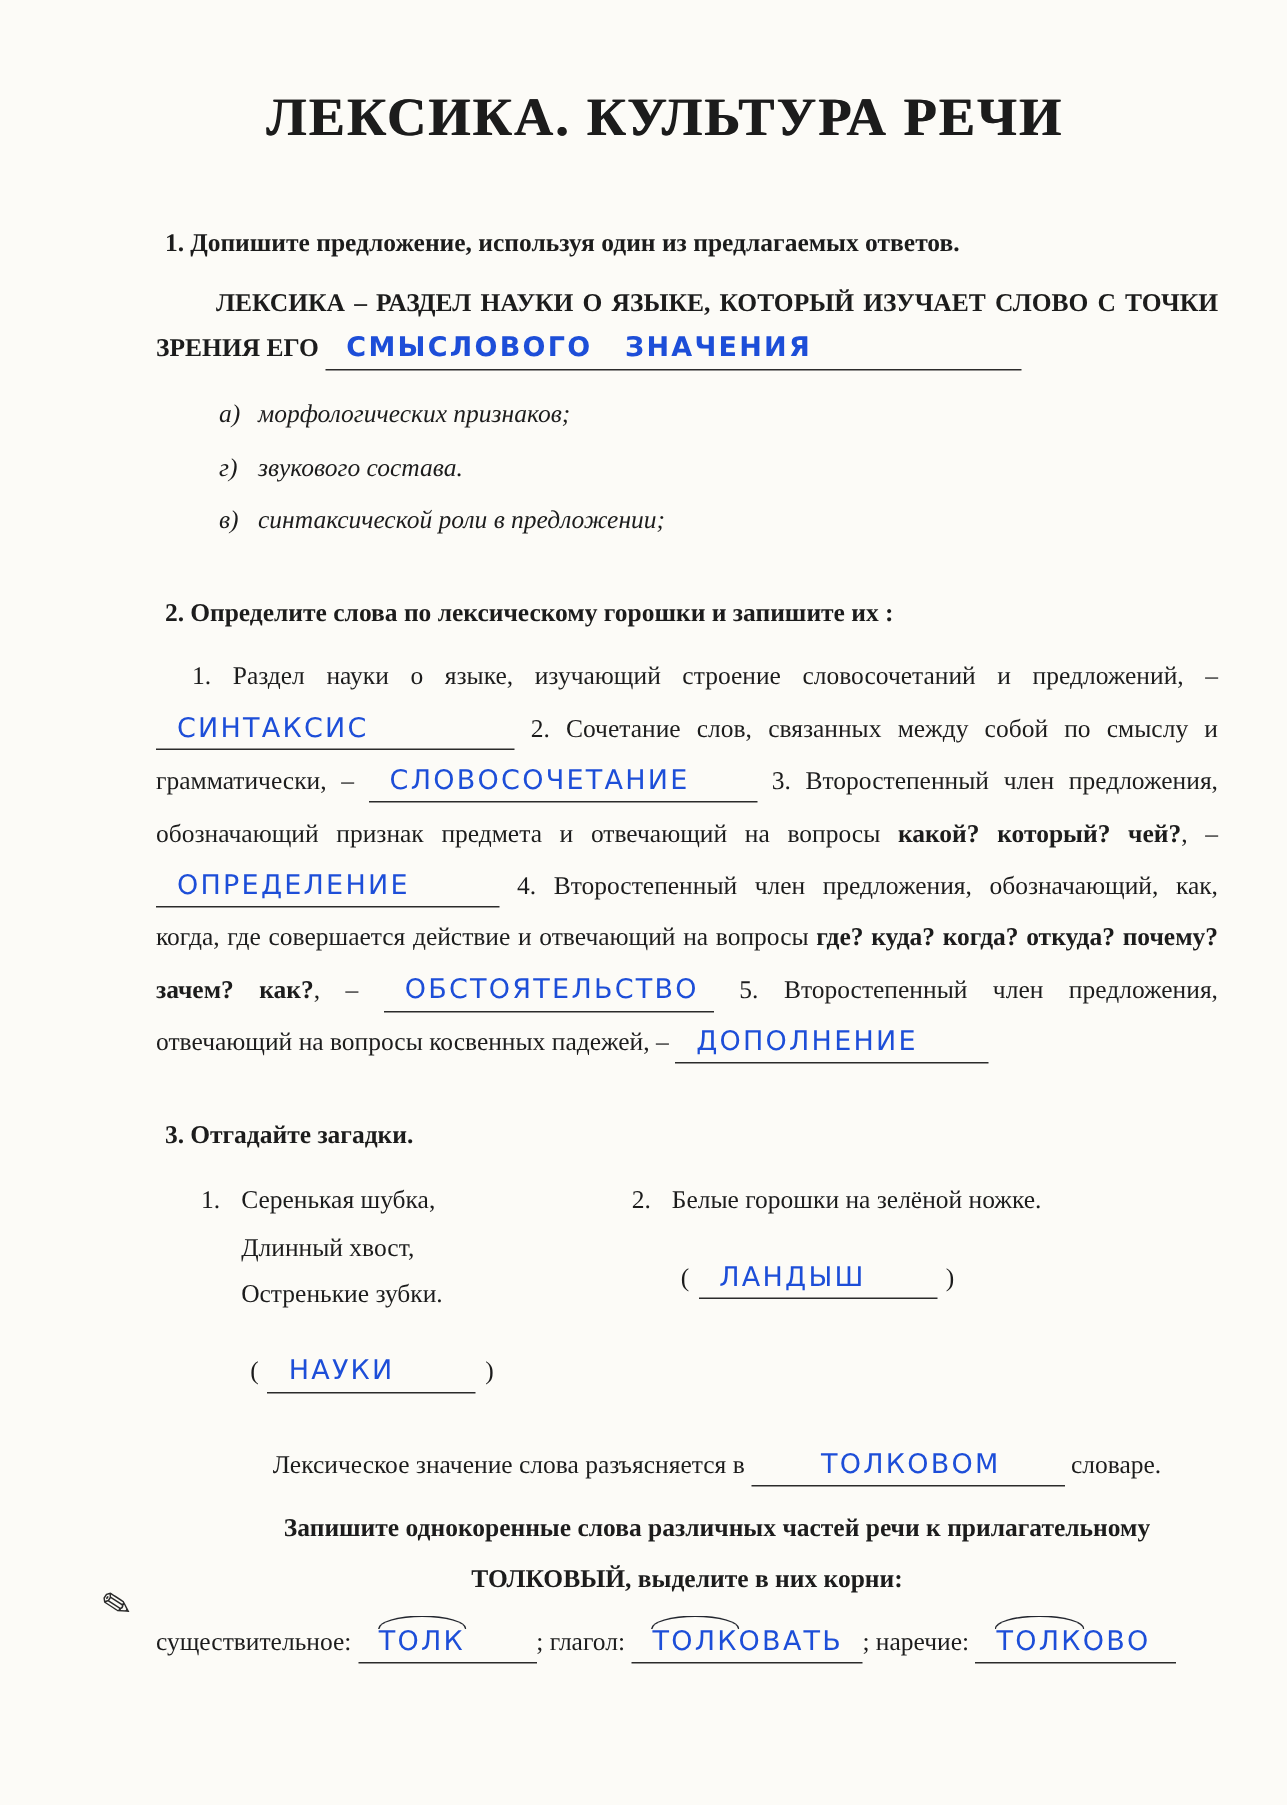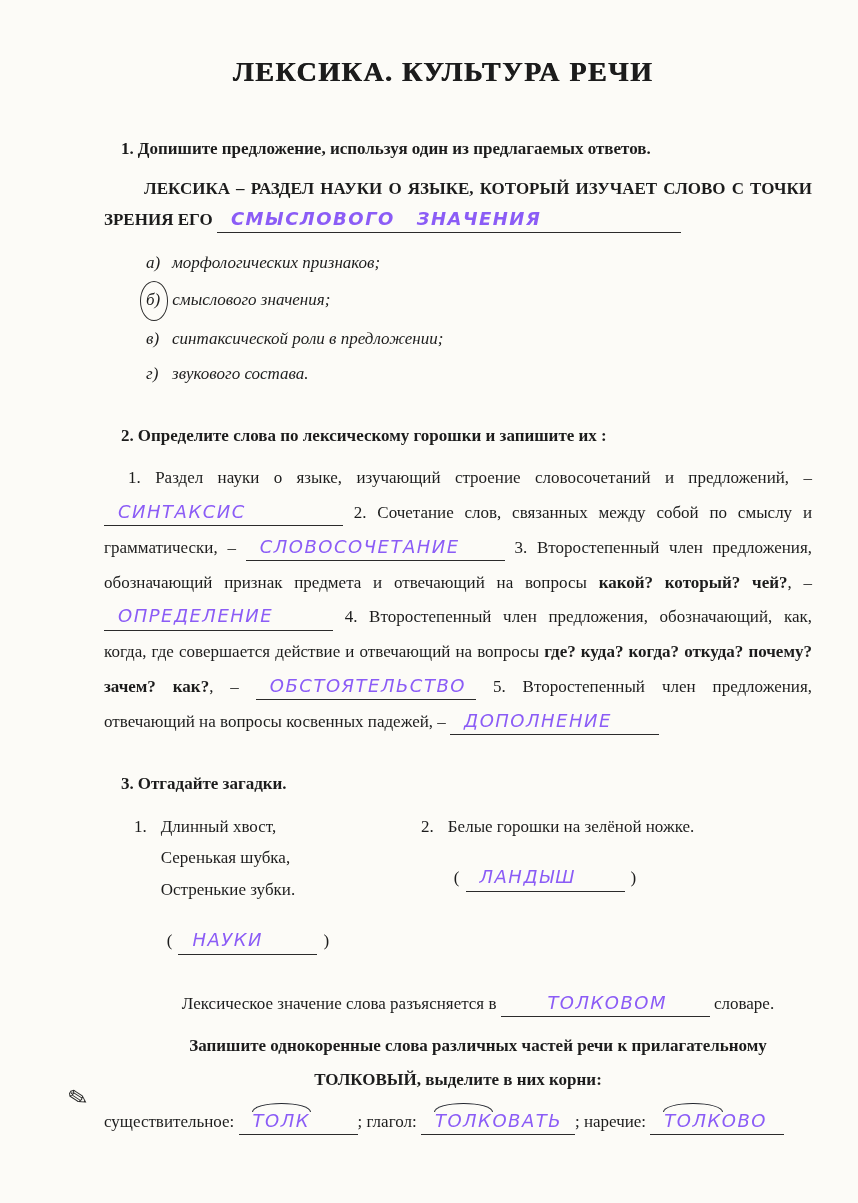--- a/index.html
+++ b/index.html
@@ -10,30 +10,30 @@
     background:#fcfbf7;
     box-sizing:border-box;
     padding:50px 46px 24px 104px;
     font-family:"Liberation Serif", serif;
     color:#1c1c1c;
     font-size:17px;
     line-height:1.6;
   }
   .title {
     text-align:center;
-    font-size:28px;
+    font-size:36px;
     font-weight:700;
     letter-spacing:1.5px;
     margin:0 0 40px -30px;
     text-shadow:0.6px 0 0 currentColor;
   }
   .exercise { position:relative; margin-top:30px; }
   .ex-head {
     font-weight:700;
-    margin:0 0 12px 17px;
+    margin:0 0 12px 6px;
     padding-left:26px;
     text-indent:-26px;
   }
   .ex-num { margin-right:4px; }
   .statement {
     font-weight:700;
     text-align:justify;
     text-indent:40px;
     margin:0 0 10px 0;
     line-height:1.8;
@@ -52,25 +52,24 @@
   .flow {
     text-align:justify;
     text-indent:24px;
     margin:6px 0 0 0;
     line-height:2.05;
   }
   .b { font-weight:700; }
   
   .hw {
     font-family:"DejaVu Sans", sans-serif;
-    font-style:italic;
     font-size:18px;
     letter-spacing:1.5px;
     word-spacing:14px;
-    color:#8b5cf6;
+    color:#1d4ed8;
     white-space:nowrap;
   }
   .blank {
     display:inline-block;
     border-bottom:1.3px solid #2b2b2b;
     padding:0 10px 1px 14px;
     text-indent:0;
     vertical-align:baseline;
     line-height:1.35;
   }
@@ -109,39 +108,38 @@
 
 <div class="page">
 
   <h1 class="title">ЛЕКСИКА. КУЛЬТУРА РЕЧИ</h1>
 
   <section class="exercise">
     <p class="ex-head"><span class="ex-num">1.</span><span>Допишите предложение, используя один из предлагаемых ответов.</span></p>
     <p class="statement"><span>ЛЕКСИКА – РАЗДЕЛ НАУКИ О ЯЗЫКЕ, КОТОРЫЙ ИЗУЧАЕТ СЛОВО С ТОЧКИ ЗРЕНИЯ ЕГО</span> <span class="hw blank w440">СМЫСЛОВОГО ЗНАЧЕНИЯ</span></p>
     <div class="options">
       <div class="option"><span class="opt-letter">а)</span><span>морфологических признаков;</span></div>
-      <div class="option"><span class="opt-letter circled">б)</span> <span>смыслового значения;</span></div>
+      <div class="option"><span class="opt-letter">г)</span><span>звукового состава.</span></div>
       <div class="option"><span class="opt-letter">в)</span><span>синтаксической роли в предложении;</span></div>
-      <div class="option"><span class="opt-letter">г)</span><span>звукового состава.</span></div>
     </div>
   </section>
 
   <section class="exercise">
     <p class="ex-head"><span class="ex-num">2.</span><span>Определите слова по лексическому горошки и запишите их :</span></p>
     <p class="flow"><span>1. Раздел науки о языке, изучающий строение словосочетаний и предложений, – </span><span class="hw blank w215">СИНТАКСИС</span><span> 2. Сочетание слов, связанных между собой по смыслу и грамматически, – </span><span class="hw blank w235">СЛОВОСОЧЕТАНИЕ</span><span> 3. Второстепенный член предложения, обозначающий признак предмета и отвечающий на вопросы </span><span class="b">какой? который? чей?</span><span>, – </span><span class="hw blank w205">ОПРЕДЕЛЕНИЕ</span><span> 4. Второстепенный член предложения, обозначающий, как, когда, где совершается действие и отвечающий на вопросы </span><span class="b">где? куда? когда? откуда? почему? зачем? как?</span><span>, – </span><span class="hw blank w165">ОБСТОЯТЕЛЬСТВО</span><span> 5. Второстепенный член предложения, отвечающий на вопросы косвенных падежей, – </span><span class="hw blank w185">ДОПОЛНЕНИЕ</span></p>
   </section>
 
   <section class="exercise">
     <p class="ex-head"><span class="ex-num">3.</span><span>Отгадайте загадки.</span></p>
     <div class="riddles">
       <div class="riddle">
         <span class="r-num">1.</span>
         <div class="r-body">
+          <div>Серенькая шубка,</div>
           <div>Длинный хвост,</div>
-          <div>Серенькая шубка,</div>
           <div>Остренькие зубки.</div>
           <div class="r-answer"><span class="paren">(</span><span class="hw blank w115">НАУКИ</span><span class="paren">)</span></div>
         </div>
       </div>
       <div class="riddle riddle-2">
         <span class="r-num">2.</span>
         <div class="r-body">
           <div>Белые горошки на зелёной ножке.</div>
           <div class="r-answer"><span class="paren">(</span><span class="hw blank w135">ЛАНДЫШ</span><span class="paren">)</span></div>
         </div>

